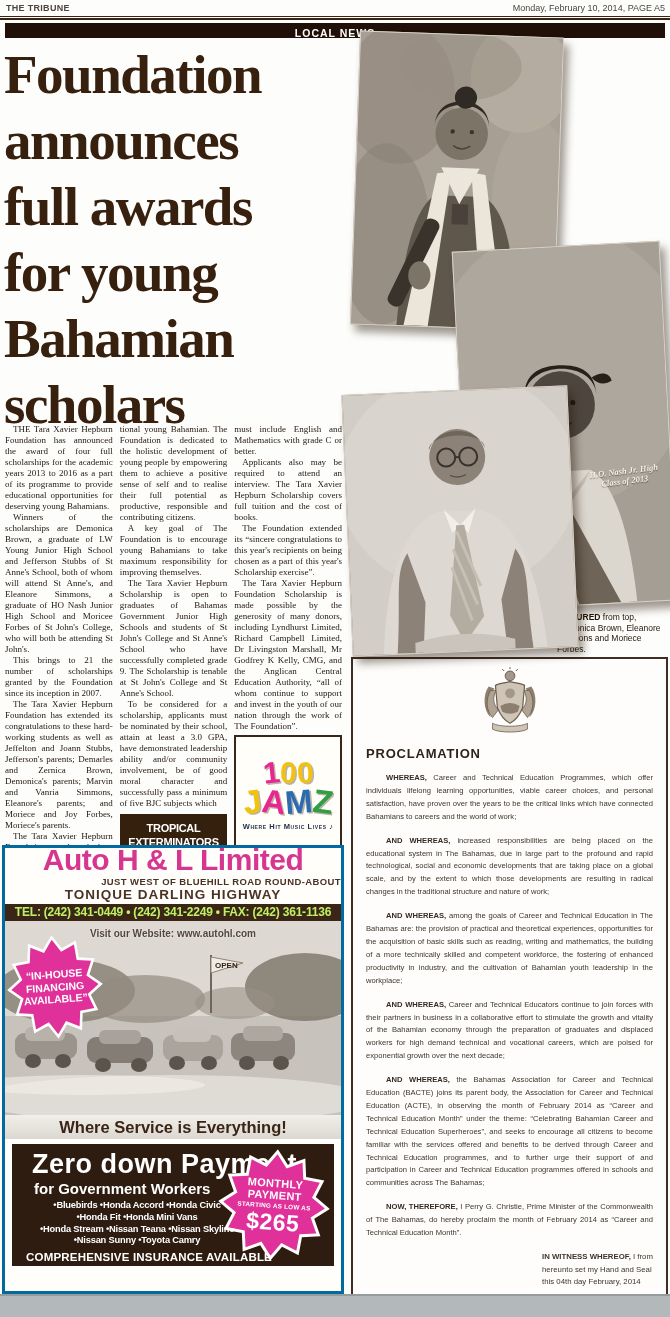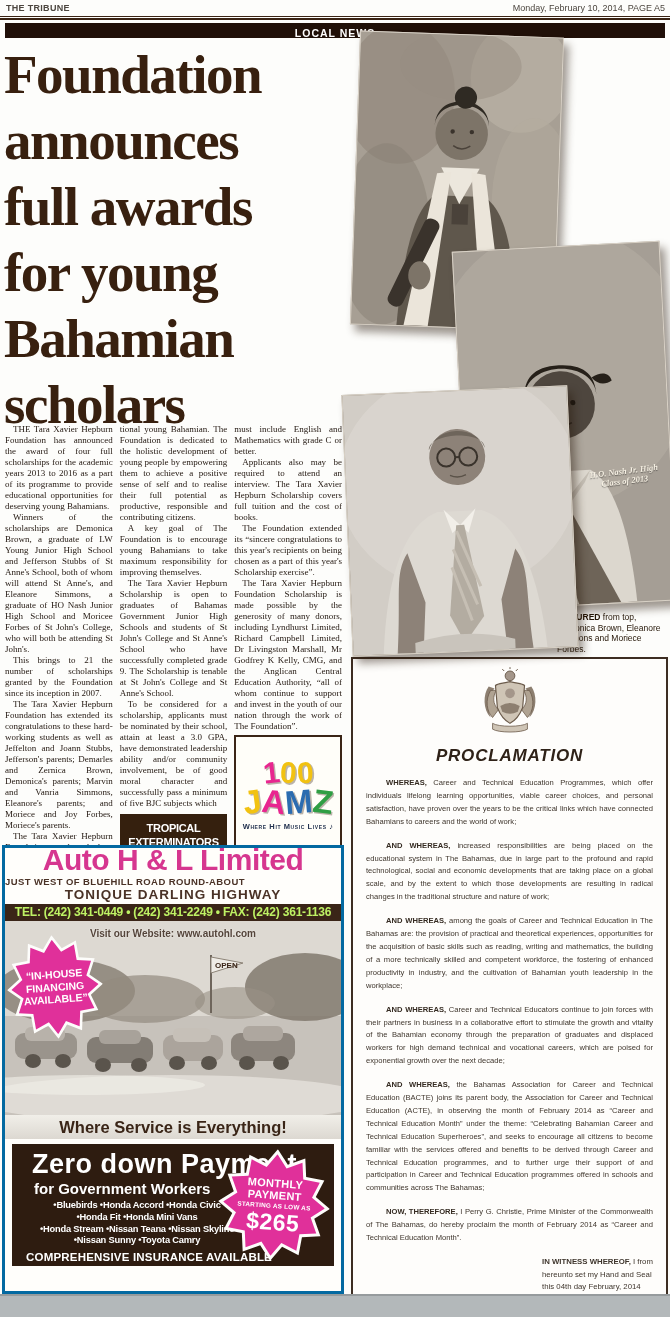--- a/index.html
+++ b/index.html
@@ -54,33 +54,33 @@
   .p3{left:2px;top:366px;width:224px;height:260px;transform:rotate(-2.5deg);z-index:3;}
   .wm{position:absolute;right:12px;top:222px;text-align:center;transform:rotate(-4deg);
       font-family:"Liberation Serif",serif;font-style:italic;font-weight:bold;font-size:8.5px;
       line-height:10px;color:#f7f1e4;text-shadow:0 1px 1px rgba(0,0,0,.45);}
   .caption{position:absolute;left:557px;top:612px;width:110px;font-size:8.5px;line-height:10.5px;
            color:#241506;}
   
   .proc{position:absolute;left:351px;top:657px;width:317px;height:653px;background:#fefdfb;
         border:2.5px solid #3d2d22;box-sizing:border-box;padding:8px 13px 4px;overflow:hidden;}
   .crest{width:62px;margin:0 auto;}
-  .proc-title{text-align:center;font-weight:bold;font-size:17px;letter-spacing:.8px;
-              color:#2f2218;margin:5px 0 11px;font-style:italic;}
+  .proc-title{text-align:left;font-weight:bold;font-size:13px;letter-spacing:.8px;
+              color:#2f2218;margin:5px 0 11px;}
   .proc p{margin:0 0 11px;font-size:7.6px;line-height:12.9px;text-align:justify;
           color:#3e352c;text-indent:20px;}
   .proc p b{color:#352b22;}
   .witness{margin-left:176px;width:134px;font-size:7.8px;line-height:12.5px;color:#3e352c;margin-top:1px;}
   .sig{margin-left:118px;margin-top:2px;}
   
   .auto{position:absolute;left:2px;top:845px;width:342px;height:449px;background:#fffefb;
         border:3px solid #0369a1;box-sizing:border-box;overflow:hidden;}
   .auto-title{text-align:center;color:#d6368f;font-weight:bold;font-size:30px;line-height:30px;
               margin-top:-3px;letter-spacing:-.5px;}
-  .auto-a1{text-align:left;font-weight:bold;font-size:9.5px;color:#4a3226;letter-spacing:.4px;margin-top:1px;}
+  .auto-a1{text-align:right;font-weight:bold;font-size:9.5px;color:#4a3226;letter-spacing:.4px;margin-top:1px;}
   .auto-a2{text-align:center;font-weight:bold;font-size:13.5px;color:#4a3226;letter-spacing:1px;}
   .telbar{background:#3a2517;color:#bef264;font-weight:bold;font-size:12px;line-height:17px;
           text-align:center;letter-spacing:-.2px;margin-top:2px;}
   .lot{position:relative;height:194px;}
   .lot svg{position:absolute;left:0;top:0;width:100%;height:100%;}
   .website{position:absolute;left:0;right:0;top:7px;text-align:center;font-weight:bold;
            font-size:10px;color:#54443a;text-shadow:0 0 2px rgba(255,255,255,.8);}
   .burst{clip-path:polygon(100% 50%,86.7% 59.8%,93.3% 75%,76.9% 76.9%,75% 93.3%,59.8% 86.7%,
          50% 100%,40.2% 86.7%,25% 93.3%,23.1% 76.9%,6.7% 75%,13.3% 59.8%,0% 50%,13.3% 40.2%,
          6.7% 25%,23.1% 23.1%,25% 6.7%,40.2% 13.3%,50% 0%,59.8% 13.3%,75% 6.7%,76.9% 23.1%,

